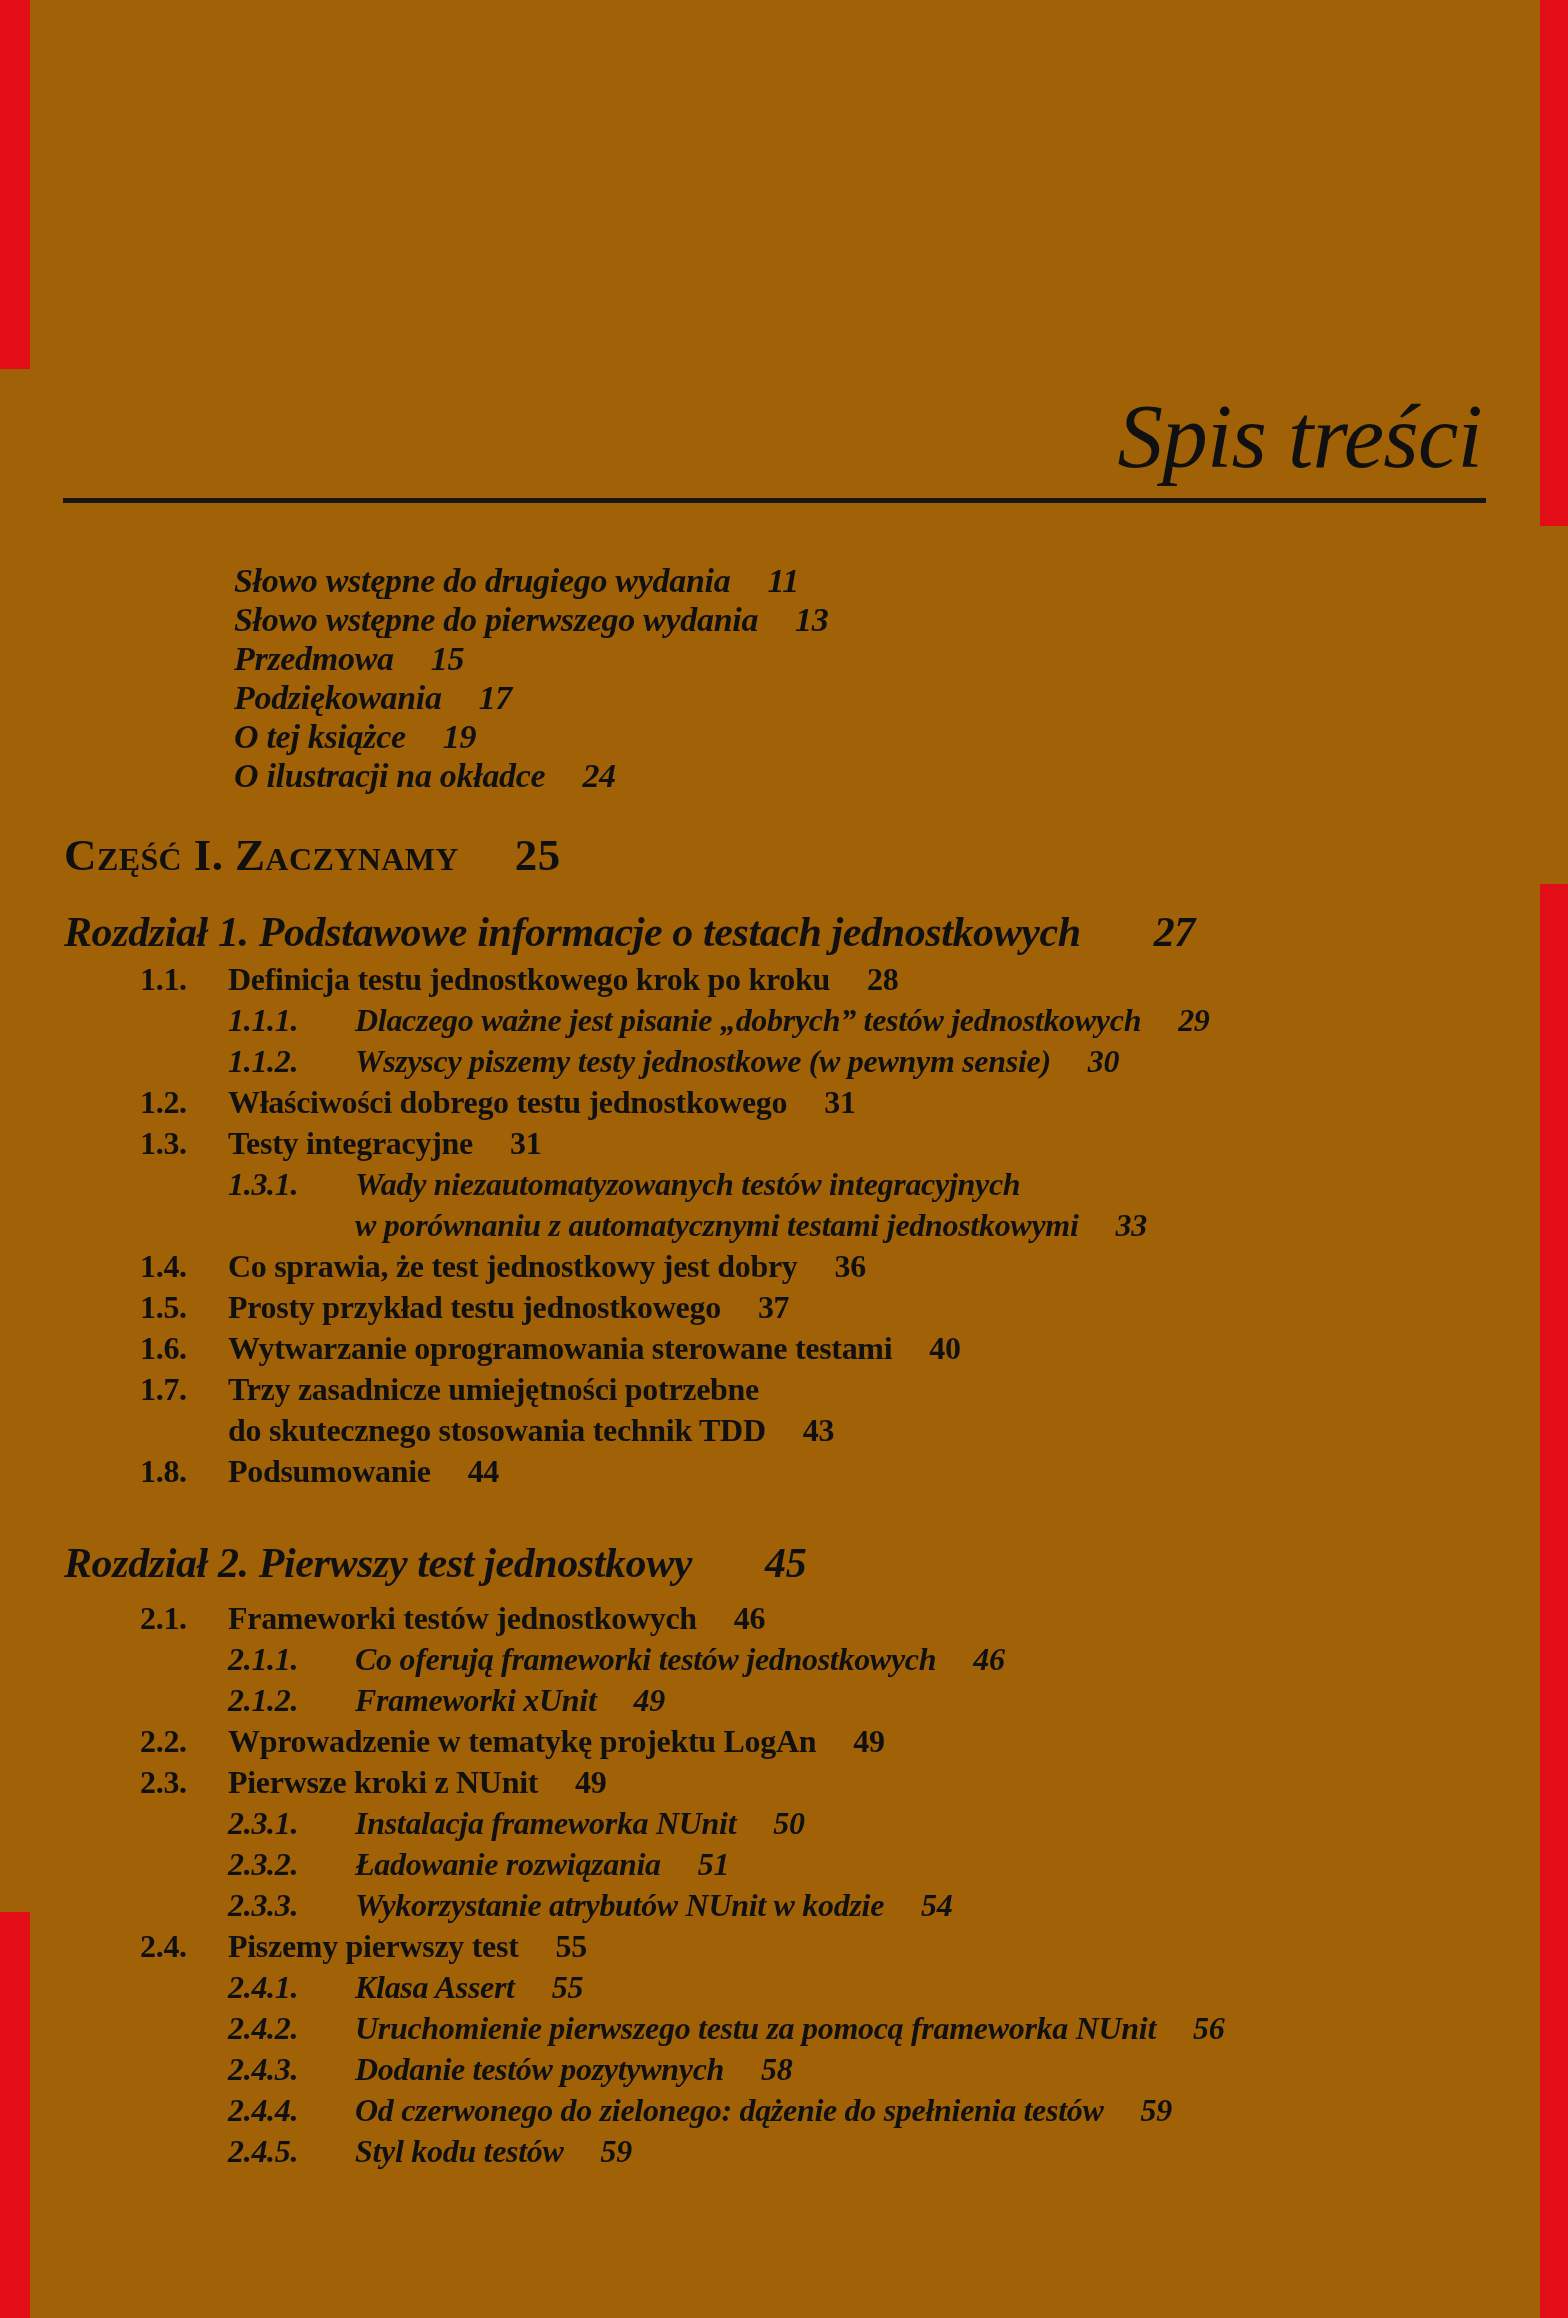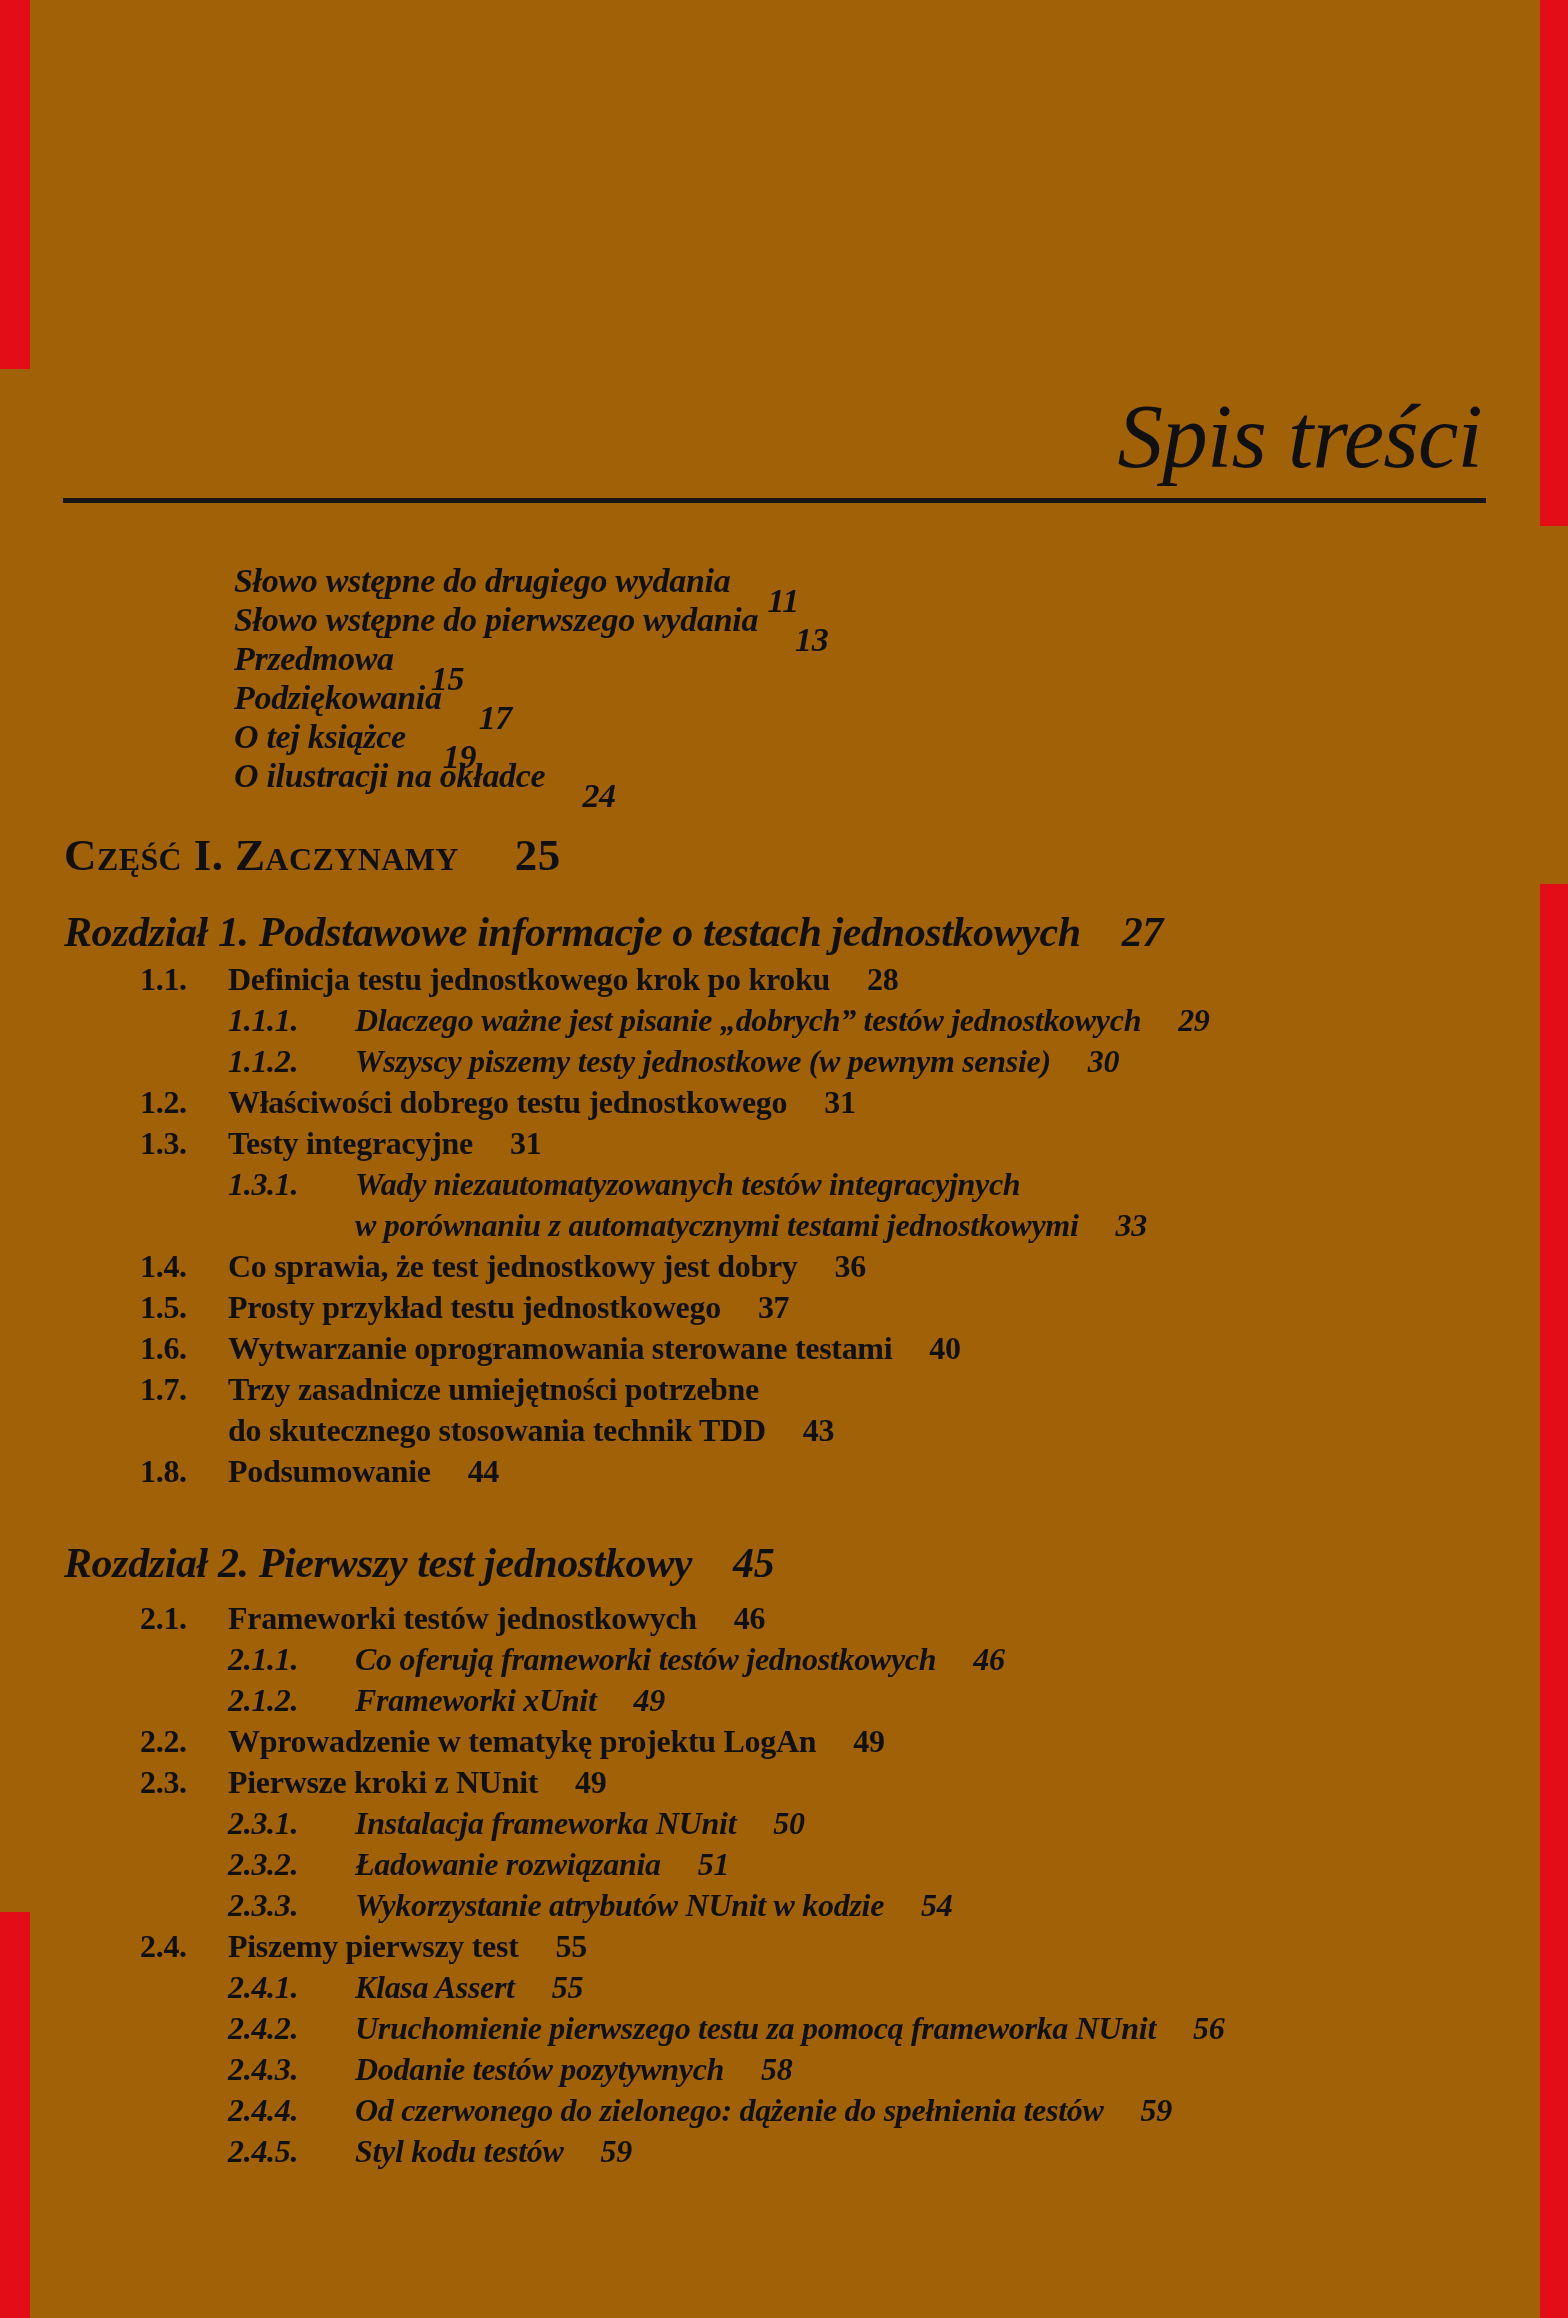--- a/index.html
+++ b/index.html
@@ -16,31 +16,31 @@
 
   .title{
     position:absolute;top:391px;right:95px;
     font-size:91px;font-style:italic;font-weight:400;line-height:1;
     white-space:nowrap;letter-spacing:-0.8px;
   }
   .rule{position:absolute;left:63px;top:498px;width:1423px;height:5px;background:#161616;}
 
   .front{position:absolute;left:234px;top:561px;}
   .front .row{height:39px;line-height:39px;font-size:34px;font-style:italic;font-weight:700;display:flex;white-space:nowrap;letter-spacing:-0.3px;}
-  .front .pg{margin-left:37px;margin-top:20px;}
+  .front .pg{margin-left:37px;}
 
   .part{
     position:absolute;left:64px;top:833px;display:flex;white-space:nowrap;
     font-variant:small-caps;font-weight:700;font-size:45px;line-height:1;letter-spacing:0.4px;gap:26px;
   }
   .part .pg{margin-left:30px;}
 
   .chap{
     position:absolute;left:64px;display:flex;white-space:nowrap;
-    font-weight:700;font-style:italic;font-size:42px;line-height:1;letter-spacing:-0.4px;
+    font-weight:700;font-style:italic;font-size:42px;line-height:1;letter-spacing:-0.4px;gap:32px;
   }
   #chap1{top:911px;}
   #chap2{top:1542px;}
   .chap .pg{margin-left:41px;}
 
   .entries{position:absolute;left:0;width:1569px;}
   #entries1{top:959px;}
   #entries2{top:1598px;}
   .e{display:flex;height:41px;line-height:41px;font-size:32px;font-weight:700;white-space:nowrap;letter-spacing:-0.3px;}
   .e .n1{margin-left:140px;width:88px;}

